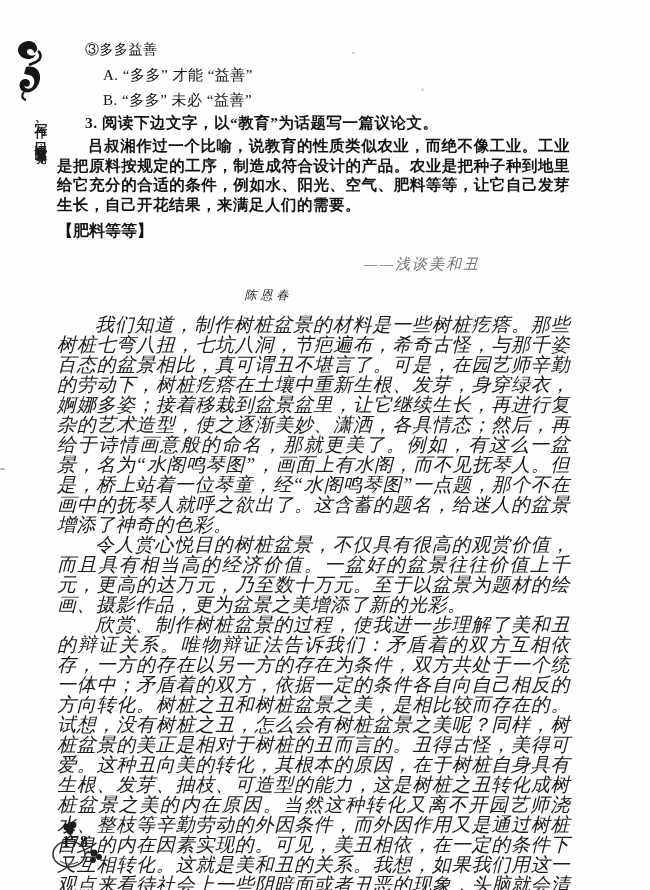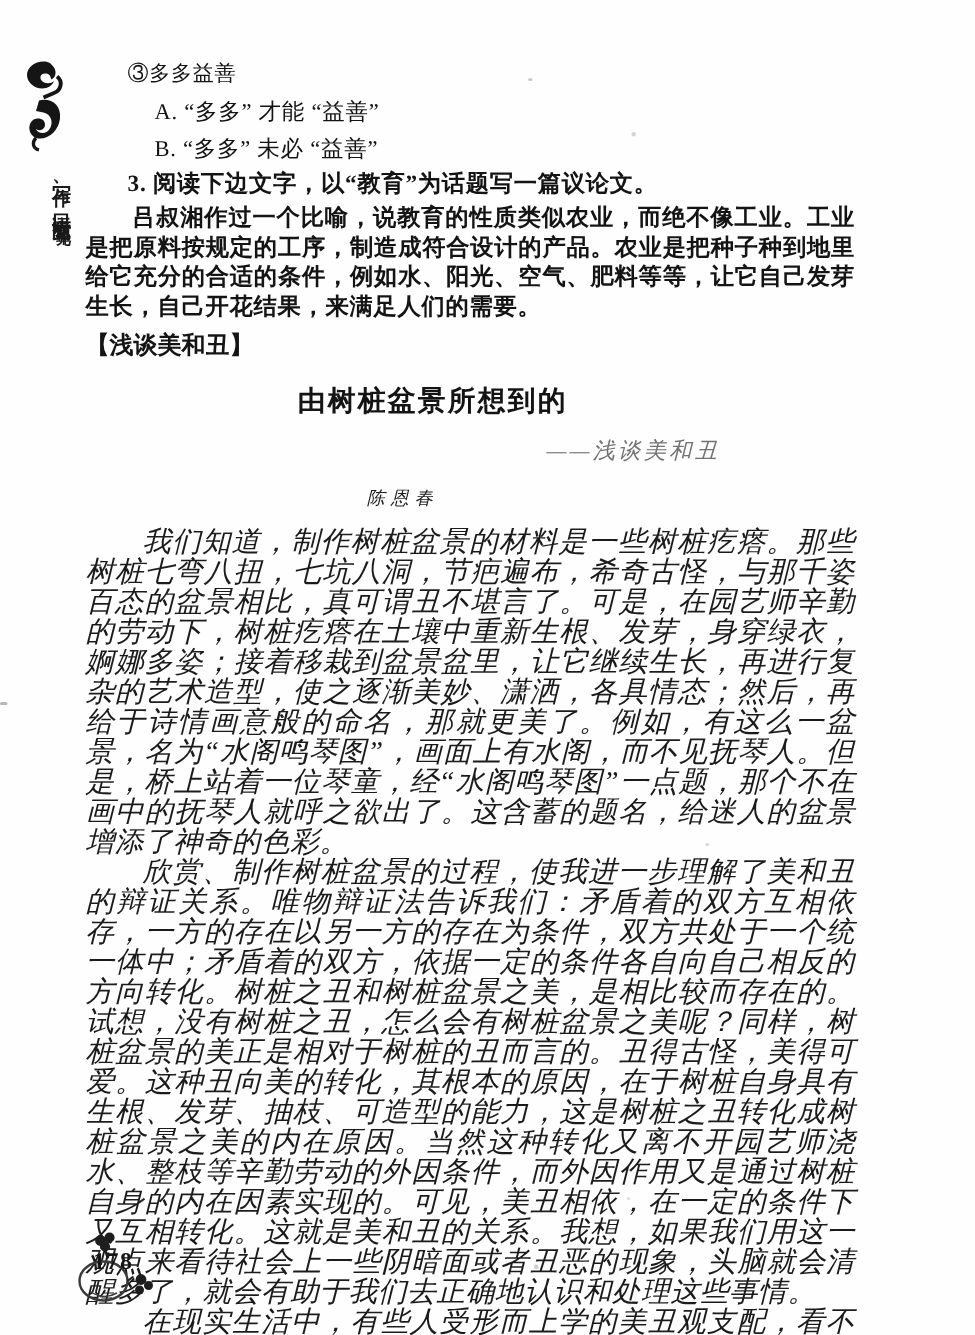--- a/index.html
+++ b/index.html
@@ -111,27 +111,27 @@
   <div class="sidebar">
     <span class="sb-main">写作、口语交际</span><span class="sb-sep">・</span><span class="sb-sub">第一单元</span>
   </div>
 
   <div class="content">
     <div class="ex-head">③多多益善</div>
     <div class="opt">A. “多多” 才能 “益善”</div>
     <div class="opt">B. “多多” 未必 “益善”</div>
     <div class="q3">3. 阅读下边文字，以“教育”为话题写一篇议论文。</div>
     <p class="passage">吕叔湘作过一个比喻，说教育的性质类似农业，而绝不像工业。工业是把原料按规定的工序，制造成符合设计的产品。农业是把种子种到地里给它充分的合适的条件，例如水、阳光、空气、肥料等等，让它自己发芽生长，自己开花结果，来满足人们的需要。</p>
-    <div class="section-head">【浅谈美和丑】</div>
+    <div class="section-head">【肥料等等】</div>
 
-    <h1 class="title">由树桩盆景所想到的</h1>
     <div class="subtitle">——浅谈美和丑</div>
     <div class="author">陈恩春</div>
 
     <p class="kai first">我们知道，制作树桩盆景的材料是一些树桩疙瘩。那些树桩七弯八扭，七坑八洞，节疤遍布，希奇古怪，与那千姿百态的盆景相比，真可谓丑不堪言了。可是，在园艺师辛勤的劳动下，树桩疙瘩在土壤中重新生根、发芽，身穿绿衣，婀娜多姿；接着移栽到盆景盆里，让它继续生长，再进行复杂的艺术造型，使之逐渐美妙、潇洒，各具情态；然后，再给于诗情画意般的命名，那就更美了。例如，有这么一盆景，名为“水阁鸣琴图”，画面上有水阁，而不见抚琴人。但是，桥上站着一位琴童，经“水阁鸣琴图”一点题，那个不在画中的抚琴人就呼之欲出了。这含蓄的题名，给迷人的盆景增添了神奇的色彩。</p>
+    <p class="kai">令人赏心悦目的树桩盆景，不仅具有很高的观赏价值，而且具有相当高的经济价值。一盆好的盆景往往价值上千元，更高的达万元，乃至数十万元。至于以盆景为题材的绘画、摄影作品，更为盆景之美增添了新的光彩。</p>
     <p class="kai">欣赏、制作树桩盆景的过程，使我进一步理解了美和丑的辩证关系。唯物辩证法告诉我们：矛盾着的双方互相依存，一方的存在以另一方的存在为条件，双方共处于一个统一体中；矛盾着的双方，依据一定的条件各自向自己相反的方向转化。树桩之丑和树桩盆景之美，是相比较而存在的。试想，没有树桩之丑，怎么会有树桩盆景之美呢？同样，树桩盆景的美正是相对于树桩的丑而言的。丑得古怪，美得可爱。这种丑向美的转化，其根本的原因，在于树桩自身具有生根、发芽、抽枝、可造型的能力，这是树桩之丑转化成树桩盆景之美的内在原因。当然这种转化又离不开园艺师浇水、整枝等辛勤劳动的外因条件，而外因作用又是通过树桩自身的内在因素实现的。可见，美丑相依，在一定的条件下又互相转化。这就是美和丑的关系。我想，如果我们用这一观点来看待社会上一些阴暗面或者丑恶的现象，头脑就会清醒多了，就会有助于我们去正确地认识和处理这些事情。</p>
     <p class="kai">在现实生活中，有些人受形而上学的美丑观支配，看不惯、见不得丑的</p>
   </div>
 
   <div class="pagenum-wrap">
     <svg width="62" height="56" viewBox="0 0 62 56" aria-hidden="true">
       <ellipse cx="21" cy="34" rx="16" ry="13" fill="none" stroke="#3a3a3a" stroke-width="1.6"></ellipse>
       <path d="M12 41q9 6 18 1" fill="none" stroke="#3a3a3a" stroke-width="1"></path>
 
       <circle cx="19" cy="7" r="3.6" fill="#1d1d1d"></circle>

